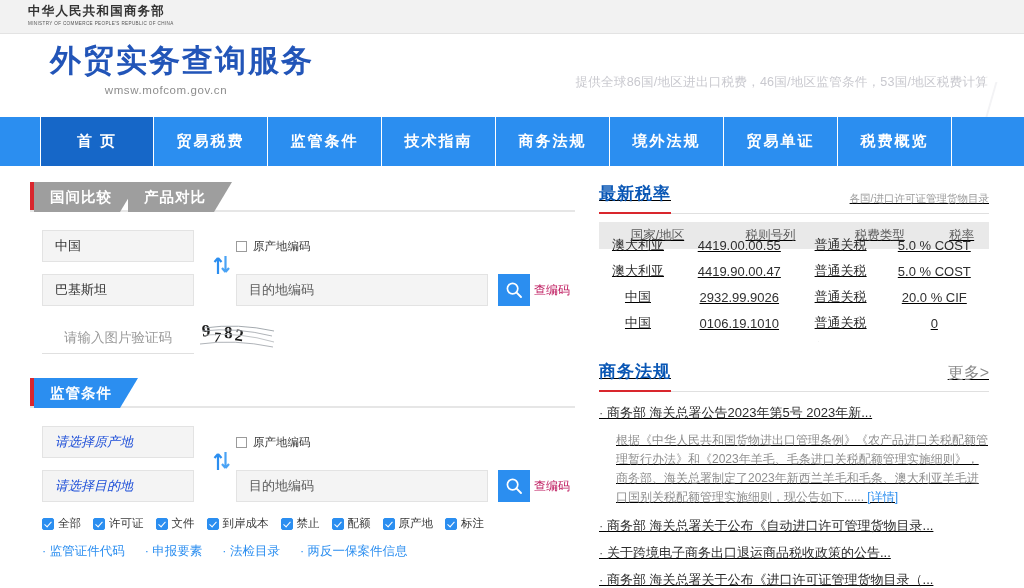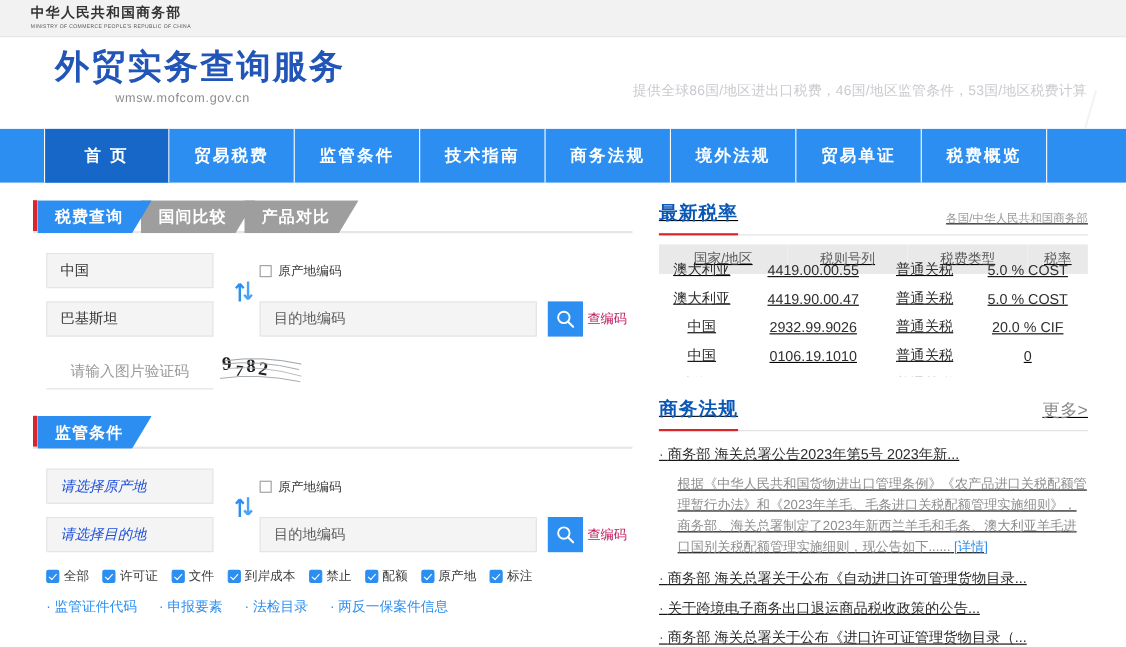--- a/index.html
+++ b/index.html
@@ -435,21 +435,20 @@
   <div class="nav-item">贸易单证</div>
   <div class="nav-item">税费概览</div>
 </div>
 
 <div class="main">
 
   <div class="col-left">
 
     <div class="tabstrip">
       <div class="tab-accent"></div>
-      <div class="tab active">税费查询</div>
       <div class="tab">国间比较</div>
       <div class="tab">产品对比</div>
     </div>
 
     <div class="form-block">
       <div class="form-row">
         <div class="select-box">中国</div>
         <div class="cb-row">
           <span class="cb"></span>
           <span>原产地编码</span>
@@ -565,21 +564,21 @@
         <span class="lk">法检目录</span>
         <span class="lk">两反一保案件信息</span>
       </div>
     </div>
   </div>
 
   <div class="col-right">
 
     <div class="sec-head">
       <div class="sec-title">最新税率</div>
-      <div class="sec-sub">各国/中华人民共和国商务部</div>
+      <div class="sec-sub">各国/进口许可证管理货物目录</div>
     </div>
 
     <div class="rate-table-wrap">
       <table class="rate">
         <thead>
           <tr>
             <th>国家/地区</th>
             <th>税则号列</th>
             <th>税费类型</th>
             <th>税率</th>

